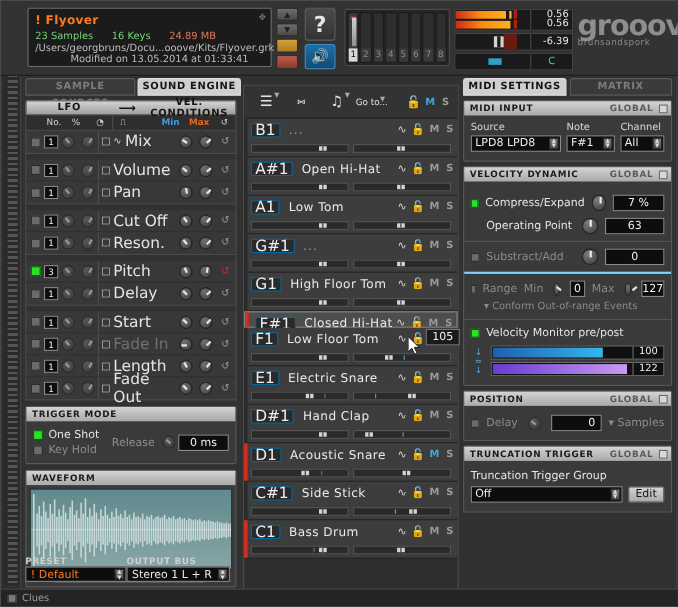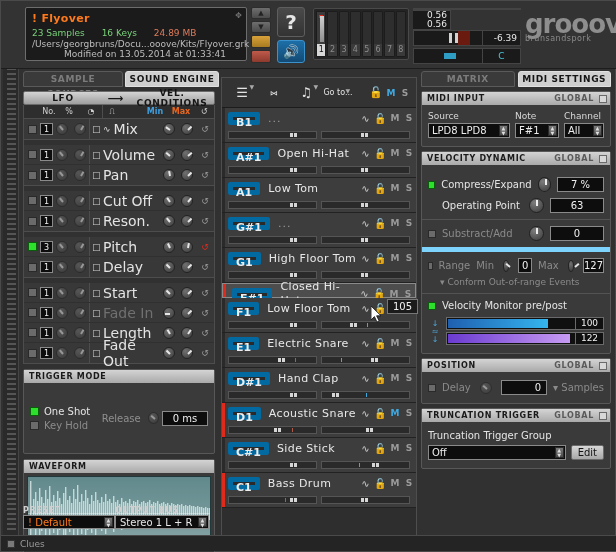--- a/index.html
+++ b/index.html
@@ -71,21 +71,21 @@
   .mrow { display:flex; height:16px; margin-bottom:2px; }
   .mbar { flex:1; background:#1a1a1a; border:1px solid #444; position:relative;
           overflow:hidden; }
   .mfill { position:absolute; left:0; top:0; height:100%;
            background:linear-gradient(to right,#d02a14,#ff8c10,#ffb020); }
   .mtick { position:absolute; top:1px; width:2px; height:12px; background:#ffb347; }
   .mpeak { position:absolute; top:0; width:3px; height:100%; background:#b01e10; }
   .mval { width:38px; background:#1a1a1a; border:1px solid #444; border-left:0;
           color:#e8e8e8; font-size:9px; text-align:right; padding-right:3px;
           line-height:14px; }
-  .mrow.dual { height:20px;flex-direction:column; }
+  .mrow.dual { height:20px; }
   .mrow.dual .mbar { display:flex; flex-direction:column; }
   .mseg { height:50%; position:relative; }
   .mseg .mfill { height:7px; top:1px; }
   .mval.dual { line-height:9px; font-size:9px; padding-top:0; }
   .pan-bar { flex:1; background:#1a1a1a; border:1px solid #444; position:relative; }
   .pan-knob { position:absolute; left:44%; top:4px; width:12px; height:6px;
               background:#2f9ec4; }
   .mval.cyan { color:#49c7dd; text-align:center; padding:0; }
   .pausebtn { position:absolute; right:24px; top:2px; width:9px; height:10px;
               background:#d2d2d2; }
@@ -157,21 +157,21 @@
                   padding-left:2px; }
   .wvicon { color:#dcdcdc; font-size:9px; }
   .sq { width:8px; height:8px; color:#cfcfcf; font-size:9px; line-height:8px; }
   .lname { font-size:14px; color:#e4e4e4; }
   .lname.dim { color:#707070; }
   .rst { width:18px; text-align:center; color:#9a9a9a; font-size:9px; }
   .rst.hot { color:#e02b1c; }
   .divv { width:1px; align-self:stretch; background:#4d4d4d; }
 
   .trig { margin-top:5px; }
-  .trig-body { padding:21px 6px; display:flex; align-items:center; }
+  .trig-body { padding:5px 6px; display:flex; align-items:center; }
   .trig-left { width:78px; }
   .trline { display:flex; align-items:center; gap:5px; height:14px; }
   .trline .lbl { font-size:10px; color:#e4e4e4; }
   .trline .lbl.dim { color:#8c8c8c; }
   .relbl { font-size:10px; color:#8f8f8f; margin-right:4px; }
   .valbox { background:#0d0d0d; border:1px solid #8a8a8a; color:#f0f0f0;
             font-size:10px; text-align:center; }
 
   .wf { margin-top:5px; }
   .wf-canvas { height:74px; background:linear-gradient(#61898c,#87a5a6);
@@ -215,22 +215,22 @@
           color:#9a9a9a; }
 
   .drum { height:35px; border-bottom:1px solid #222; position:relative;
           background:#3d3d3d; }
   .drum .mark { position:absolute; left:0; top:0; width:3px; height:100%;
                 background:#2a2a2a; }
   .drum.sel { background:#4d4d4d; }
   .drum.sel .mark, .drum.red .mark { background:#e02b1c; }
   .drum .top { display:flex; align-items:center; height:20px; padding-left:6px; }
   .nb { min-width:20px; height:13px; padding:0 3px; background:#2a2a2a;
-        border:5px solid #0369a1; border-radius:2px; color:#ededed; font-size:11px;
-        text-align:center; line-height:12px;font-weight:bold; }
+        border:1px solid #0369a1; border-radius:2px; color:#ededed; font-size:14px;
+        text-align:center; line-height:12px; }
   .dname { flex:1; font-size:11px; color:#e8e8e8; padding-left:8px;
            letter-spacing:.4px; }
   .dname.dots { color:#9a9a9a; letter-spacing:1px; }
   .dicon { width:15px; text-align:center; font-size:10px; color:#d0d0d0; }
   .dm { width:14px; text-align:center; font-size:9px; font-weight:bold; color:#9a9a9a; }
   .dm.on { color:#3fa9e0; }
   .bars { display:flex; gap:4px; padding:3px 6px 0 6px; }
   .bar { flex:1; height:8px; background:#2a2a2a; border:1px solid #555;
          position:relative; }
   .bh { position:absolute; top:1px; width:7px; height:4px; background:#d6d6d6; }
@@ -1095,24 +1095,24 @@
   </div>
 
   <svg class="cursor" viewBox="0 0 12 18">
     <polygon points="0,0 0,14 3.4,10.6 6,16 8.2,15 5.6,9.8 10,9.8" fill="#ffffff" stroke="#111" stroke-width="0.8"></polygon>
   </svg>
   <div class="tooltip">105</div>
 
   <div class="right">
     <div class="rtabs">
       <div class="rtab">
+          <div class="tab active">MIDI SETTINGS</div>
+        </div>
+      <div class="rtab">
           <div class="tab">MATRIX</div>
-        </div>
-      <div class="rtab">
-          <div class="tab active">MIDI SETTINGS</div>
         </div>
     </div>
 
     <div class="panel rsec">
       <div class="phead">
         <span>MIDI INPUT</span>
         <span class="glob">GLOBAL</span>
         <span class="globbox"></span>
       </div>
       <div class="rbody">
@@ -1169,21 +1169,21 @@
       <div style="border-top:1px solid #535353;padding:6px">
         <div class="kline" style="margin-top:0">
           <span class="kled"></span>
           <span class="klabel dim" style="flex:1">Substract/Add</span>
           <span class="bigknob">
               <i></i>
             </span>
           <span class="numfield" style="width:54px">0</span>
         </div>
       </div>
-      <div style="border-top:5px solid #7dd3fc;padding:6px">
+      <div style="border-top:2px solid #7dd3fc;padding:6px">
         <div class="kline" style="margin-top:0">
           <span class="kled"></span>
           <span class="klabel dim">Range</span>
           <span class="klabel dim">Min</span>
           <span class="knob">
               <i style="transform:rotate(-50deg)"></i>
             </span>
           <span class="numfield" style="width:30px">0</span>
           <span class="klabel dim">Max</span>
           <span class="knob">

